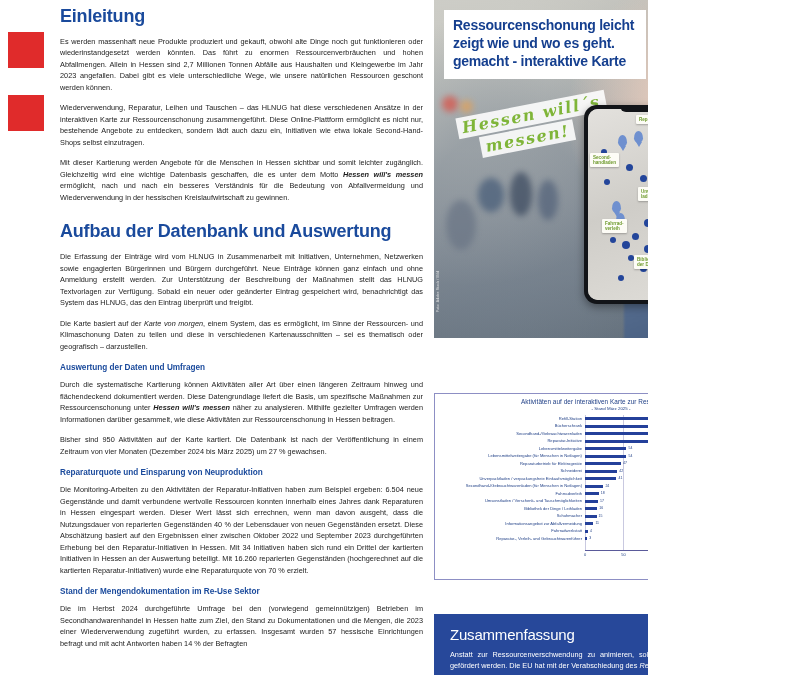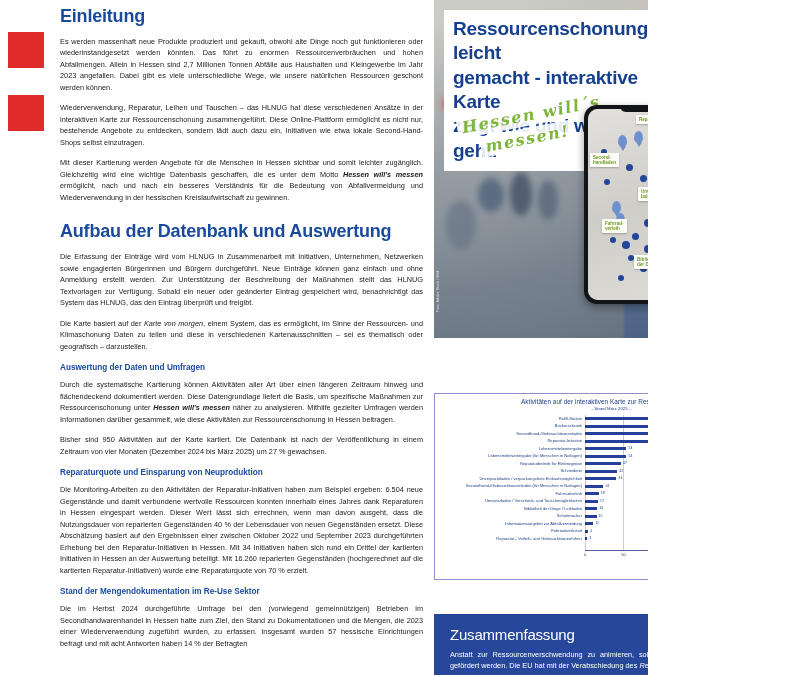--- a/index.html
+++ b/index.html
@@ -172,21 +172,21 @@
   .headline {
     position: absolute;
     left: 10px;
     top: 10px;
     background: #ffffff;
     padding: 7px 12px 8px 9px;
     max-width: 217px;
   }
   .headline span {
     display: block;
-    font-size: 19px;
+    font-size: 14px;
     line-height: 1.28;
     font-weight: bold;
     color: #153f8f;
     letter-spacing: -0.25px;
   }
 
   
   .claim {
     position: absolute;
     color: #7fb539;
@@ -493,22 +493,22 @@
 
       <div class="woman-hair"></div>
       <div class="woman-face"></div>
       <div class="sunglasses"></div>
       <div class="smile"></div>
       <div class="jacket"></div>
       <div class="shirt"></div>
 
       <div class="headline">
         <span>Ressourcenschonung leicht</span>
+        <span>zeigt wie und wo es geht.</span>
         <span>gemacht - interaktive Karte</span>
-        <span>zeigt wie und wo es geht.</span>
       </div>
 
       <div class="claim l1">Hessen will´s</div>
       <div class="claim l2">messen!</div>
 
       <div class="phone">
         <div class="notch"></div>
         <div class="phone-screen">
           <div class="map-bg"></div>
 

